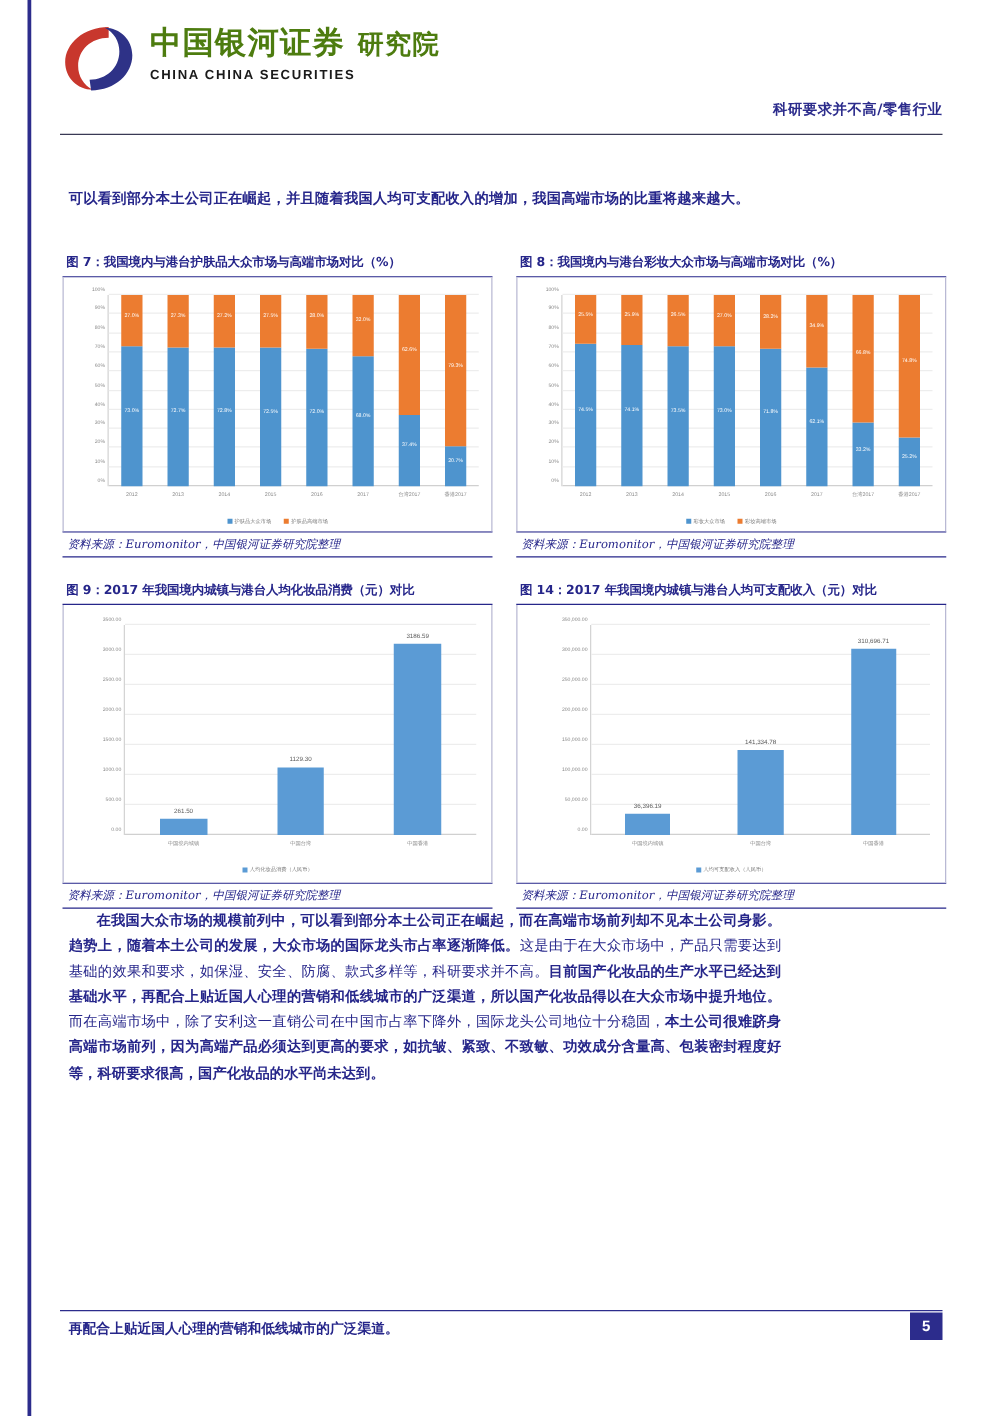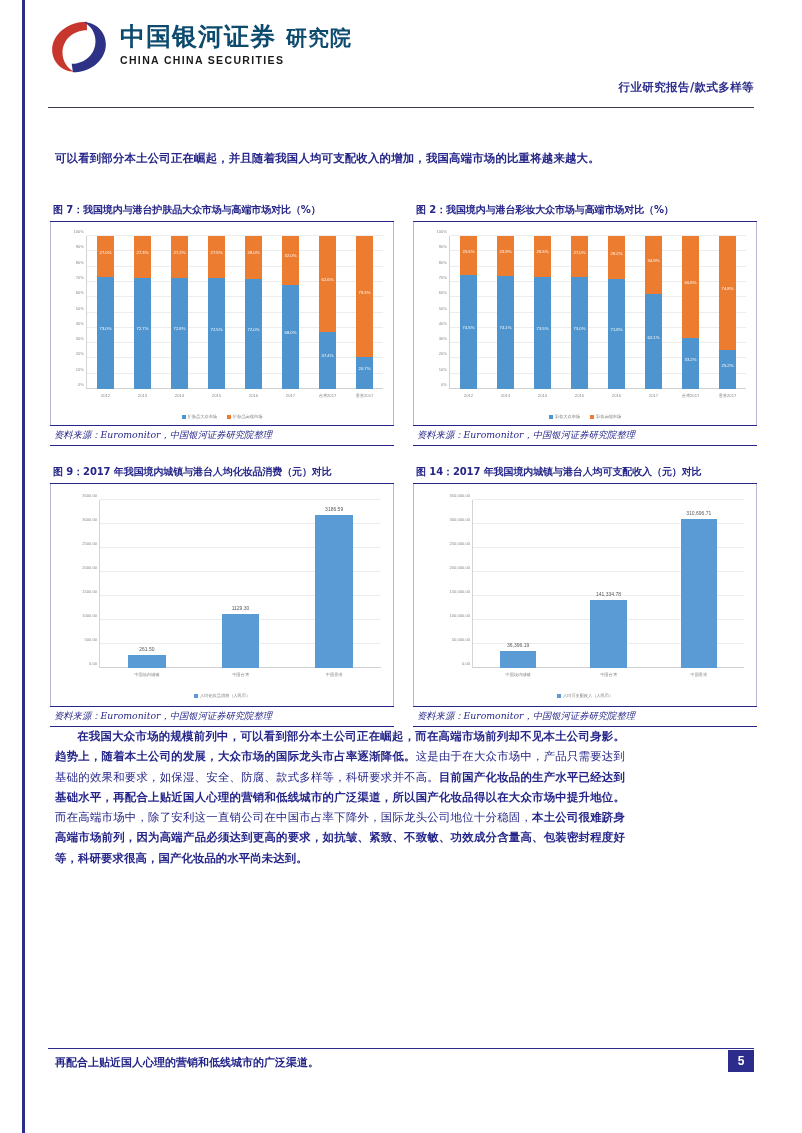--- a/index.html
+++ b/index.html
@@ -20,22 +20,22 @@
   }
 
   
   .header {
     position: absolute; left: 48px; top: 18px; width: 706px; height: 90px;
   }
   .logo-wrap { display: flex; align-items: flex-start; gap: 10px; }
   .logo-mark { width: 62px; height: 58px; flex: none; }
   .logo-text-block { padding-top: 4px; }
   .logo-cn {
-    font-family: Liberation Sans, sans-serif;
-    font-size: 25px; font-weight: bold; color: #0c4a6e; letter-spacing: 1px;
+    font-family: Liberation Mono, monospace;
+    font-size: 25px; font-weight: bold; color: #4d7c0f; letter-spacing: 1px;
     line-height: 1.15;
   }
   .logo-cn .inst {
     font-size: 21px; font-weight: bold; margin-left: 10px;
   }
   .logo-en {
     font-family: "Liberation Sans", sans-serif;
     font-size: 10.5px; font-weight: bold; color: #1a1a1a;
     letter-spacing: 1.35px; margin-top: 3px;
   }
@@ -182,21 +182,21 @@
       <svg class="logo-mark" viewBox="0 0 100 95">
         <path d="M63 6 C30 6 6 28 6 52 C6 72 22 88 42 88 C30 82 23 70 23 57 C23 36 40 20 63 20 Z" fill="#c8372d"></path>
         <path d="M40 89 C72 89 94 67 94 43 C94 23 78 7 58 7 C70 13 77 25 77 38 C77 59 60 75 38 75 Z" fill="#2e3287"></path>
         <path d="M34 34 C34 26 42 20 53 20 C62 20 68 23 71 27 L62 37 C59 34 56 33 52 33 C47 33 45 35 45 38 C45 47 73 42 73 60 C73 70 63 76 50 76 C40 76 32 72 28 67 L38 57 C42 61 46 63 51 63 C56 63 59 61 59 58 C59 49 34 53 34 34 Z" fill="#ffffff" opacity="0.0"></path>
       </svg>
       <div class="logo-text-block">
         <div class="logo-cn"><span>中国银河证券</span><span class="inst">研究院</span></div>
         <div class="logo-en">CHINA CHINA SECURITIES</div>
       </div>
     </div>
-    <div class="header-right">行业研究报告/款式多样等</div>
+    <div class="header-right">科研要求并不高/零售行业</div>
   </div>
   <div class="header-rule"></div>
 
   <div class="intro">可以看到部分本土公司正在崛起，并且随着我国人均可支配收入的增加，我国高端市场的比重将越来越大。</div>
 
   <div class="fig" style="left:50px; top:200px; width:344px;">
     <div class="fig-title">图 7：我国境内与港台护肤品大众市场与高端市场对比（%）</div>
     <div class="fig-body" style="height:203px;">
       <div class="chart">
         <div class="plot" id="plot7" style="left:35px; right:10px; top:14px; bottom:36px;">
@@ -272,21 +272,21 @@
               <span class="swatch" style="background: rgb(236, 124, 48);"></span>
               <span>护肤品高端市场</span>
             </div>
           </div>
       </div>
     </div>
     <div class="fig-src">资料来源：Euromonitor，中国银河证券研究院整理</div>
   </div>
 
   <div class="fig" style="left:413px; top:200px; width:344px;">
-    <div class="fig-title">图 2：我国境内与港台彩妆大众市场与高端市场对比（%）</div>
+    <div class="fig-title">图 8：我国境内与港台彩妆大众市场与高端市场对比（%）</div>
     <div class="fig-body" style="height:203px;">
       <div class="chart">
         <div class="plot" id="plot8" style="left:35px; right:10px; top:14px; bottom:36px;">
           <div class="axis-base"></div>
         <div class="ytick" style="bottom: 0%;">0%</div>
             <div class="gridline" style="bottom: 10%;"></div>
             <div class="ytick" style="bottom: 10%;">10%</div>
             <div class="gridline" style="bottom: 20%;"></div>
             <div class="ytick" style="bottom: 20%;">20%</div>
             <div class="gridline" style="bottom: 30%;"></div>

